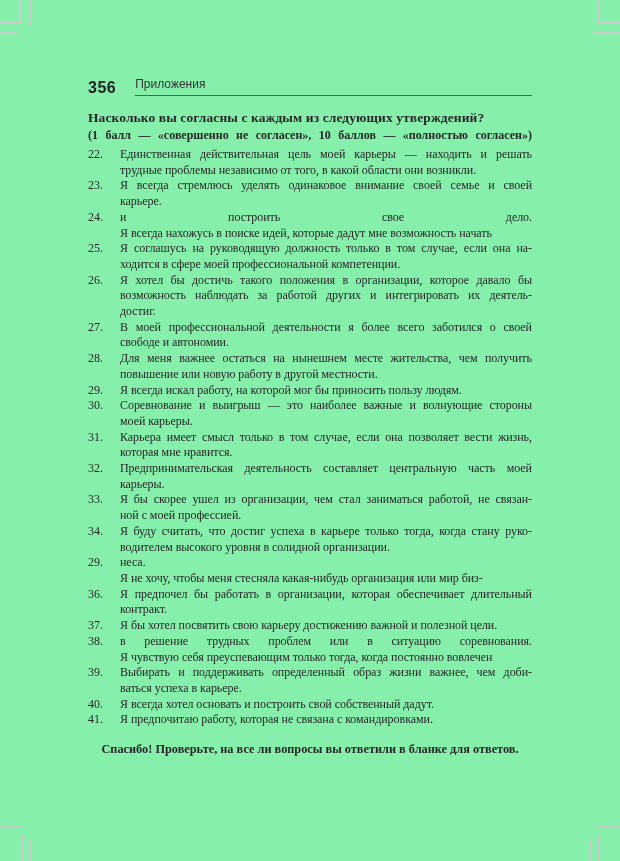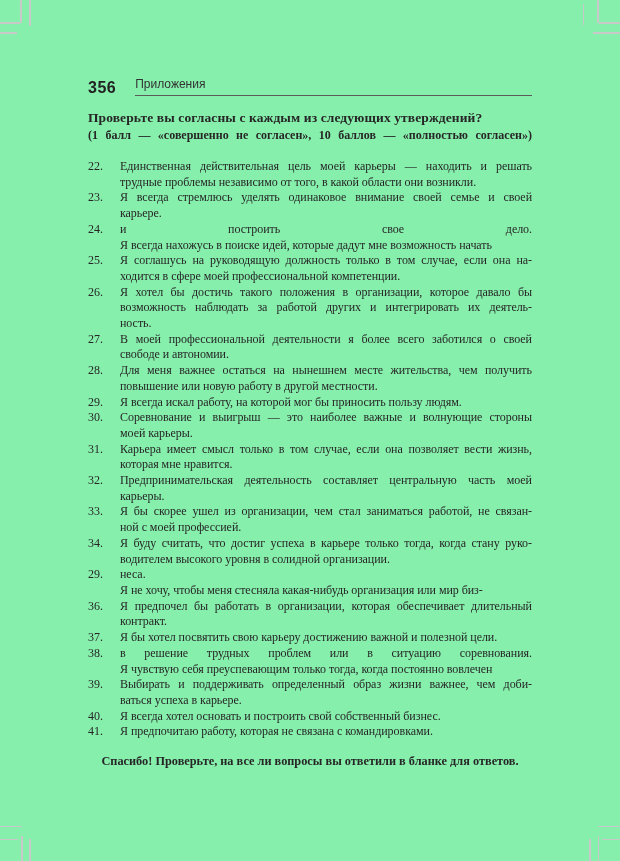--- a/index.html
+++ b/index.html
@@ -54,21 +54,21 @@
   .q-intro {
     margin-top: 1px;
     font-size: 12px;
     line-height: 16px;
     white-space: nowrap;
     text-align: justify;
     text-align-last: justify;
     font-weight: bold;
   }
   .q-list {
-    margin-top: 16px;
+    margin-top: 4px;
     font-size: 12px;
     line-height: 15.7px;
     letter-spacing: -0.05px;
   }
   .item { position: relative; padding-left: 32px; }
   .item .num { position: absolute; left: 0; top: 0; }
   .item .line {
     text-align: justify;
     text-align-last: justify;
   }
@@ -109,21 +109,21 @@
 
   <div class="content">
 
     <div class="header">
       <span class="page-num">356</span>
       <span class="section-wrap">
         <span class="section-label">Приложения</span>
       </span>
     </div>
 
-    <div class="q-heading">Проверьте вы согласны с каждым из следующих утверждений?</div>
+    <div class="q-heading">Насколько вы согласны с каждым из следующих утверждений?</div>
 
     <div class="q-intro">(1 балл — «совершенно не согласен», 10 баллов — «полностью согласен»)</div>
 
     <div class="q-list">
         <div class="item">
           <span class="num">22.</span>
           <div class="item-body">
             <div class="line">Единственная действительная цель моей карьеры — находить и решать</div>
             <div class="line">трудные проблемы независимо от того, в какой области они возникли.</div>
           </div>
@@ -147,21 +147,21 @@
           <div class="item-body">
             <div class="line">Я соглашусь на руководящую должность только в том случае, если она на-</div>
             <div class="line">ходится в сфере моей профессиональной компетенции.</div>
           </div>
         </div>
         <div class="item">
           <span class="num">26.</span>
           <div class="item-body">
             <div class="line">Я хотел бы достичь такого положения в организации, которое давало бы</div>
             <div class="line">возможность наблюдать за работой других и интегрировать их деятель-</div>
-            <div class="line">ность.</div>
+            <div class="line">достиг.</div>
           </div>
         </div>
         <div class="item">
           <span class="num">27.</span>
           <div class="item-body">
             <div class="line">В моей профессиональной деятельности я более всего заботился о своей</div>
             <div class="line">свободе и автономии.</div>
           </div>
         </div>
         <div class="item">
@@ -242,21 +242,21 @@
         <div class="item">
           <span class="num">39.</span>
           <div class="item-body">
             <div class="line">Выбирать и поддерживать определенный образ жизни важнее, чем доби-</div>
             <div class="line">ваться успеха в карьере.</div>
           </div>
         </div>
         <div class="item">
           <span class="num">40.</span>
           <div class="item-body">
-            <div class="line">Я всегда хотел основать и построить свой собственный бизнес.</div>
+            <div class="line">Я всегда хотел основать и построить свой собственный дадут.</div>
           </div>
         </div>
         <div class="item">
           <span class="num">41.</span>
           <div class="item-body">
             <div class="line">Я предпочитаю работу, которая не связана с командировками.</div>
           </div>
         </div>
       </div>
 

